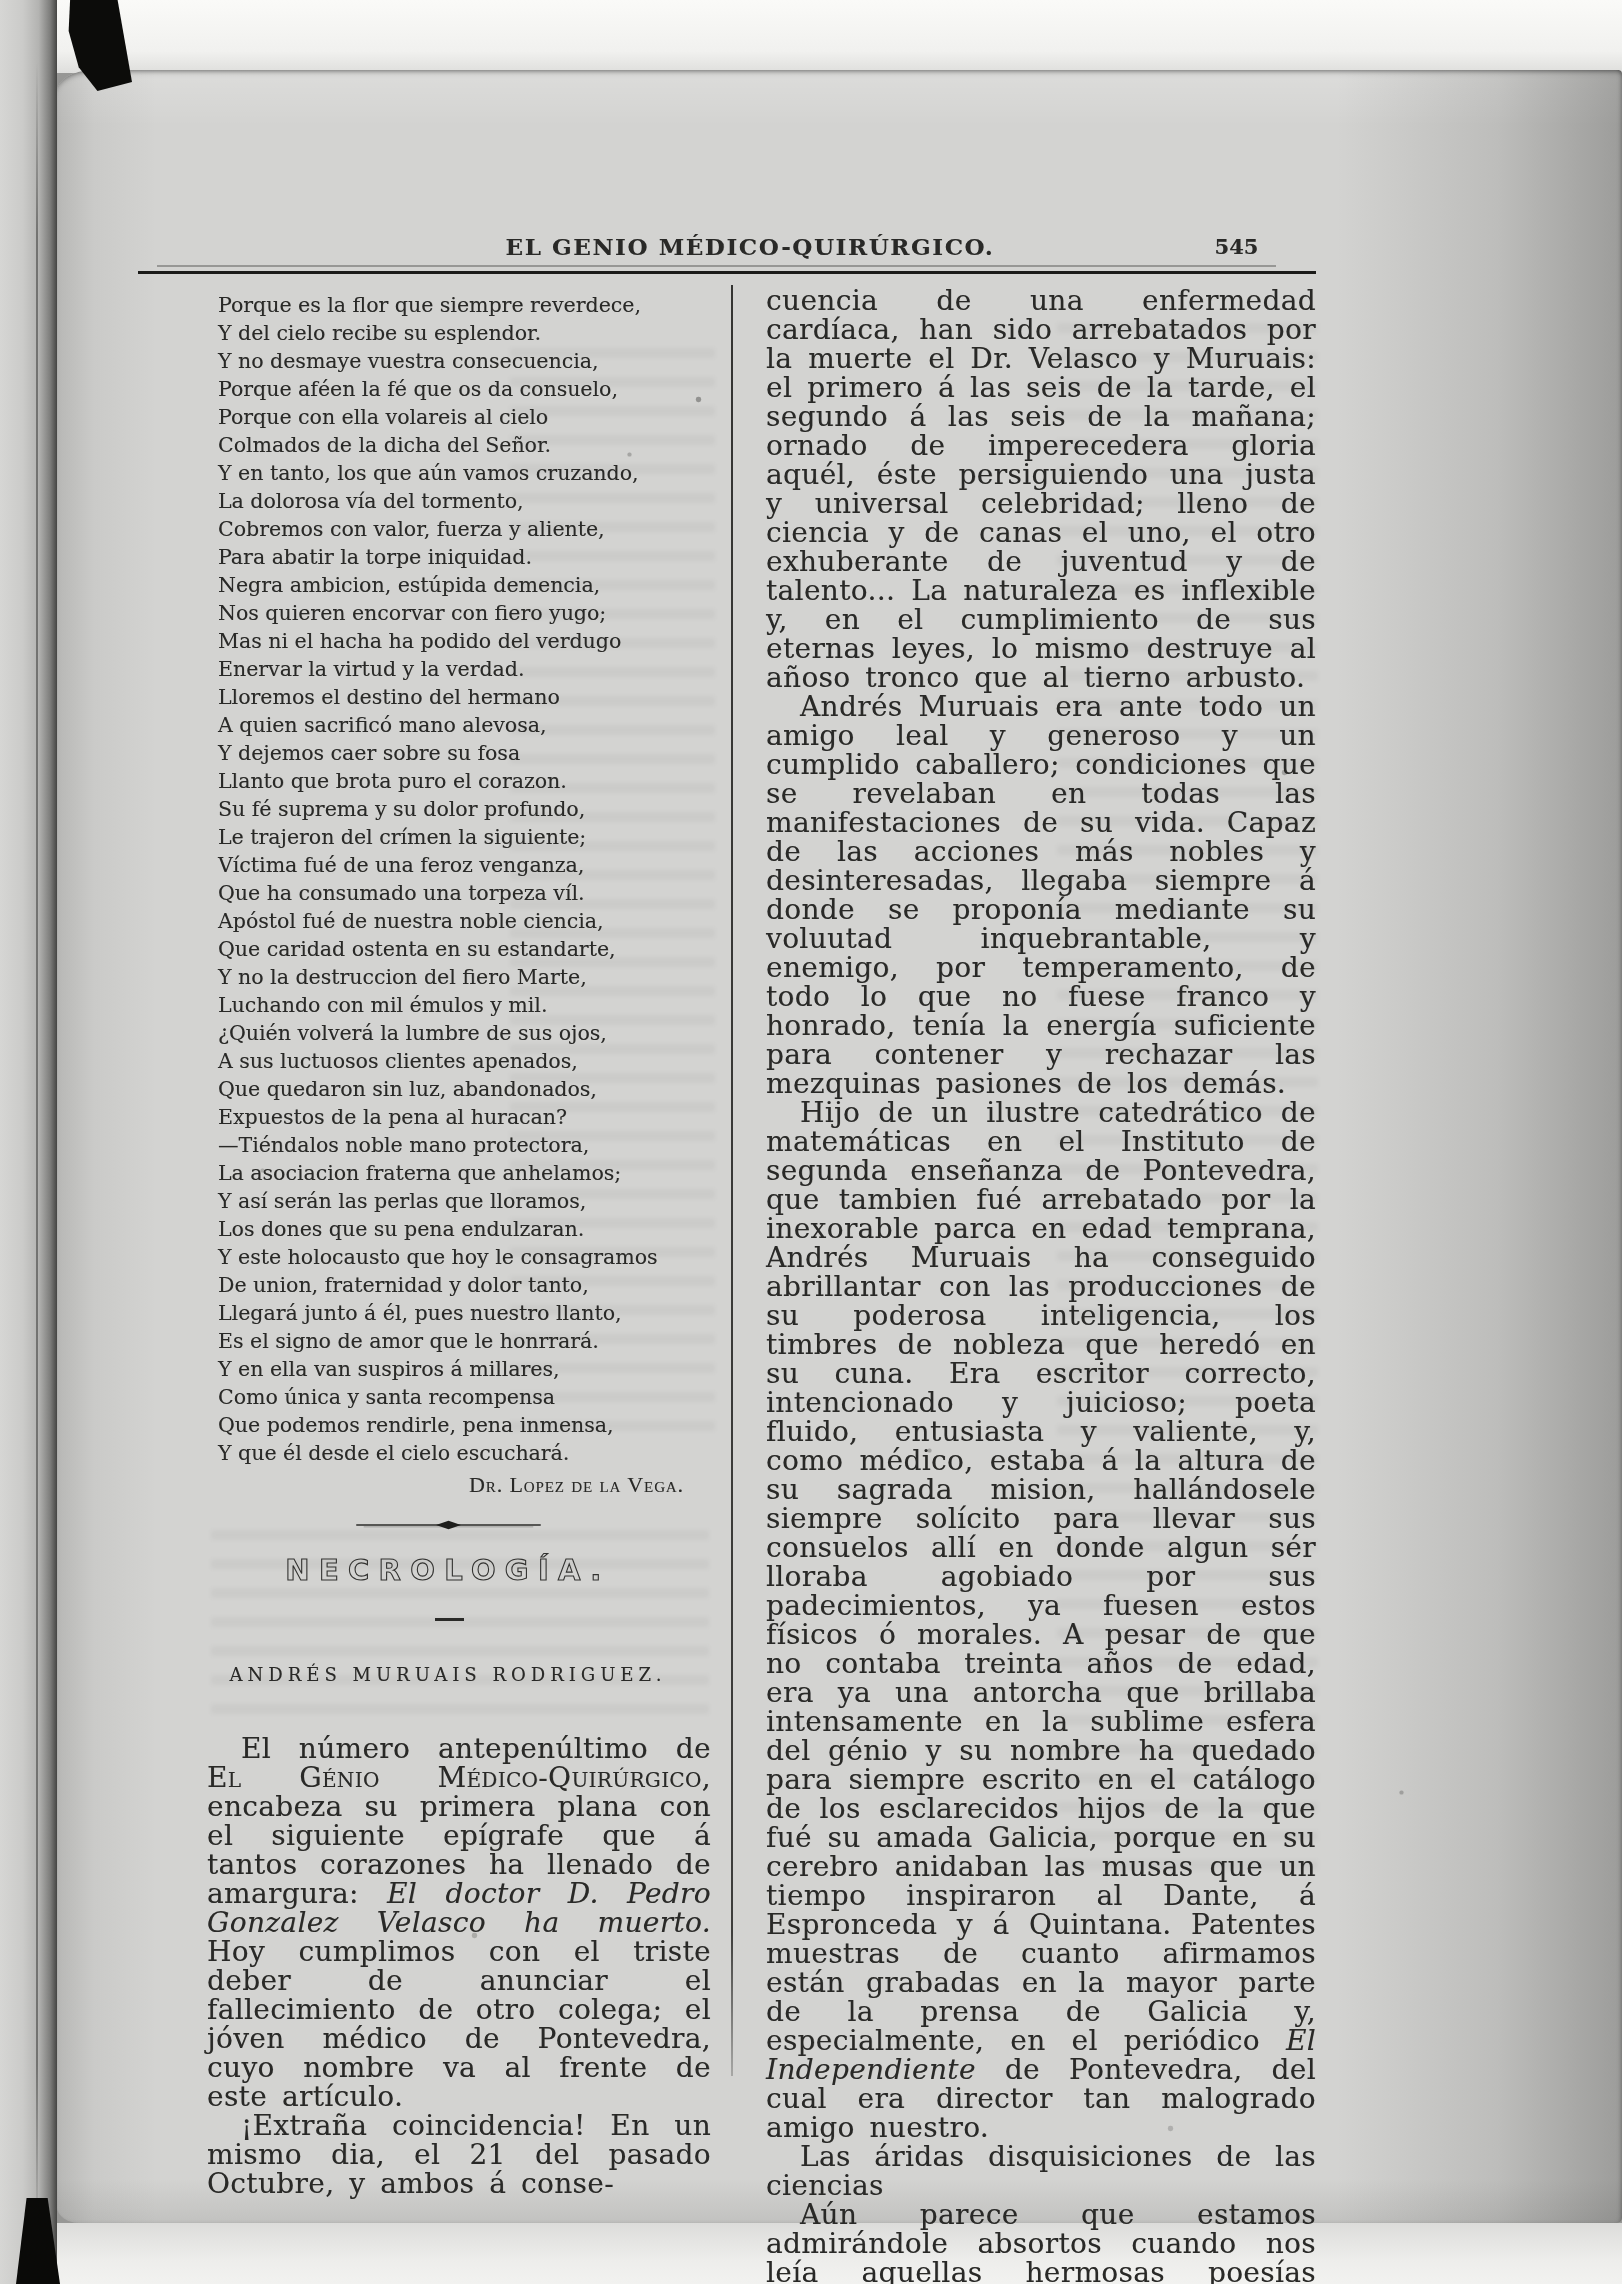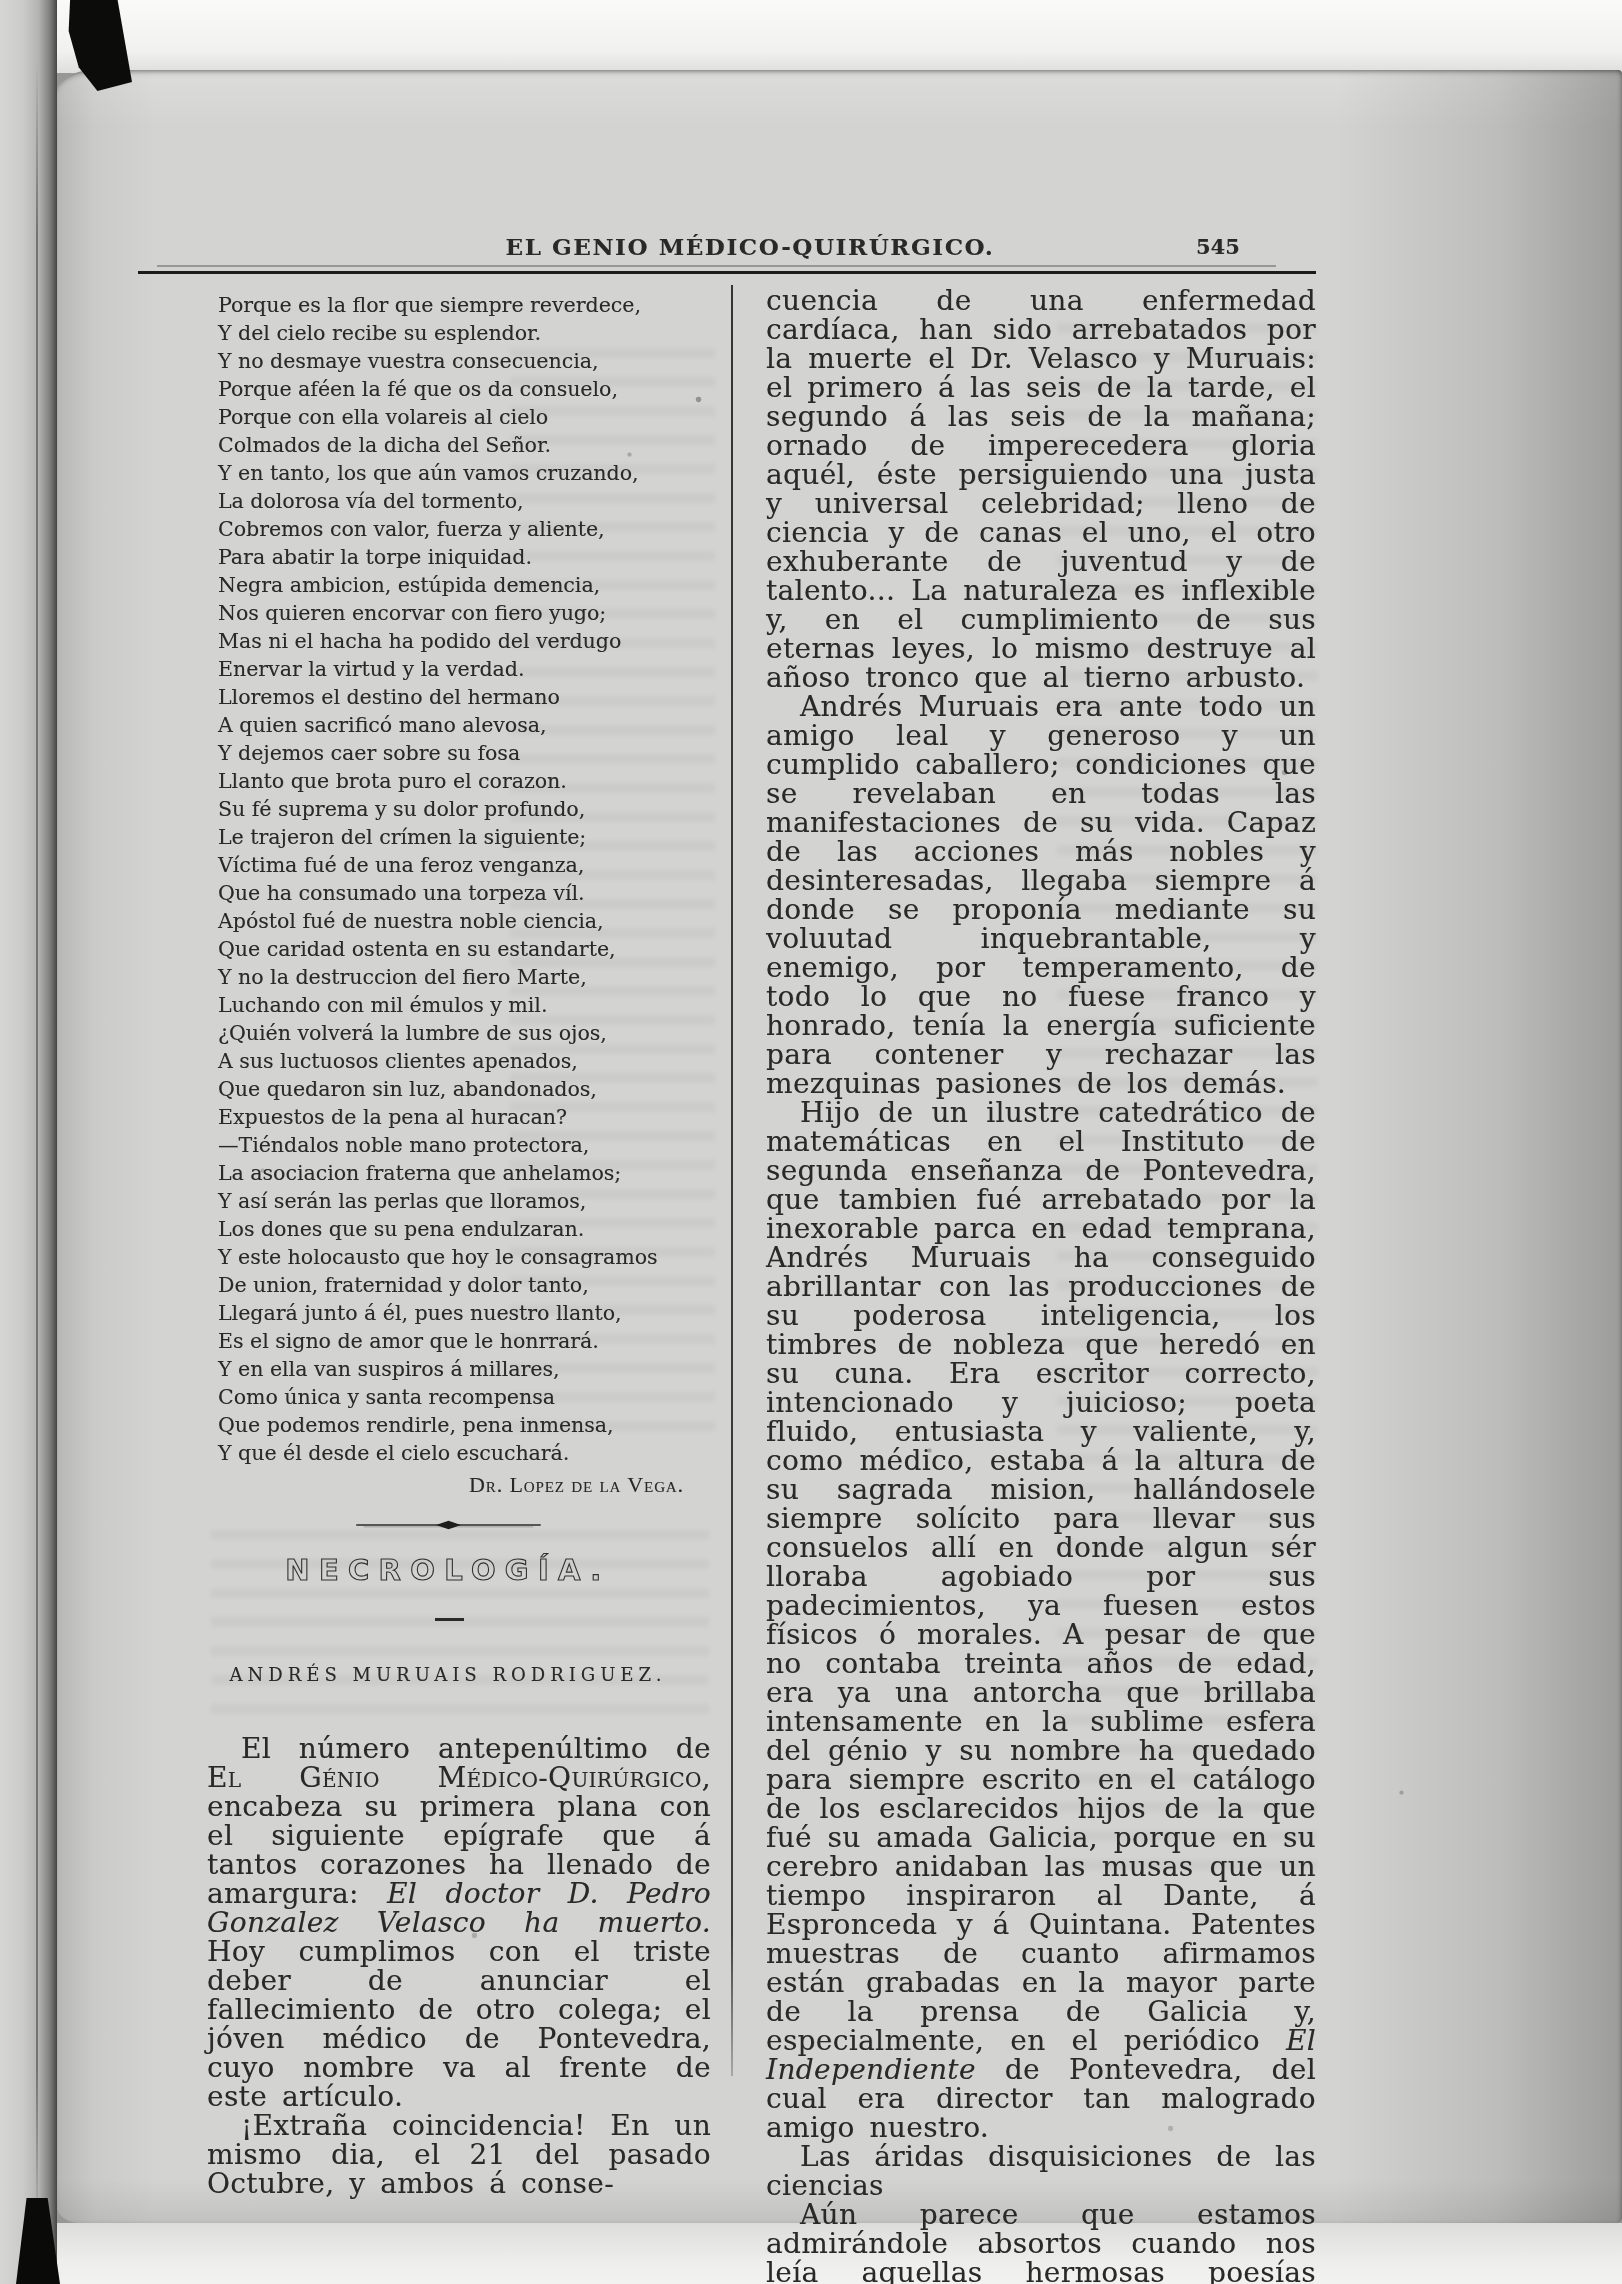--- a/index.html
+++ b/index.html
@@ -65,21 +65,21 @@
     position:absolute; pointer-events:none;
     background:repeating-linear-gradient(180deg, rgba(88,88,86,.20) 0px, rgba(88,88,86,.20) 10px, rgba(88,88,86,0) 10px, rgba(88,88,86,0) 29px);
     filter:blur(1.9px); opacity:.30;
   }
   
   .ink { color:#29292 7; color:#292927; text-shadow:0.3px 0.4px 0.5px rgba(25,25,23,.30); }
   .header-title {
     position:absolute; left:187px; top:233px; width:1126px; text-align:center;
     font-size:23px; font-weight:bold; letter-spacing:1.6px;
   }
-  .page-number { position:absolute; left:1196px; top:234px; width:81px; text-align:left; font-size:21px; font-weight:bold; }
+  .page-number { position:absolute; left:1196px; top:234px; width:81px; text-align:center; font-size:21px; font-weight:bold; }
   .hrule { position:absolute; left:138px; top:271px; width:1178px; height:2.5px; background:#1b1b19; }
   .hrule::before { content:""; position:absolute; left:18.7px; top:-5.6px; width:95%; height:1.2px; background:rgba(40,40,38,.35); }
   .vrule {
     position:absolute; left:731px; top:285px; width:1.9px; height:1791px;
     background:linear-gradient(180deg, rgba(35,35,33,.9) 0%, rgba(35,35,33,.85) 92%, rgba(35,35,33,.25) 100%);
   }
   .poem { position:absolute; left:218px; top:291px; width:498px; }
   .poem-line { font-size:20.5px; line-height:28px; white-space:nowrap; }
   .signature { position:absolute; left:205px; top:1472px; width:479px; text-align:right; font-size:22px; font-variant:small-caps; letter-spacing:0.9px;font-family:Liberation Serif, serif; }
   .ornament { position:absolute; left:187px; top:1520px; width:522px; text-align:center; }

